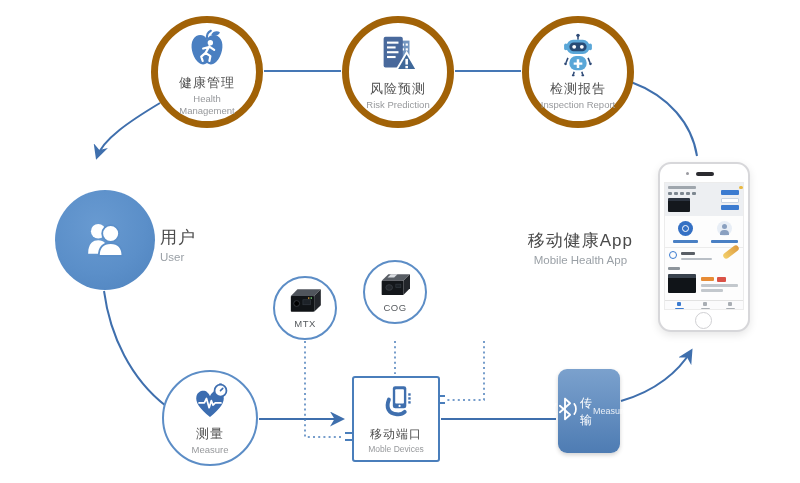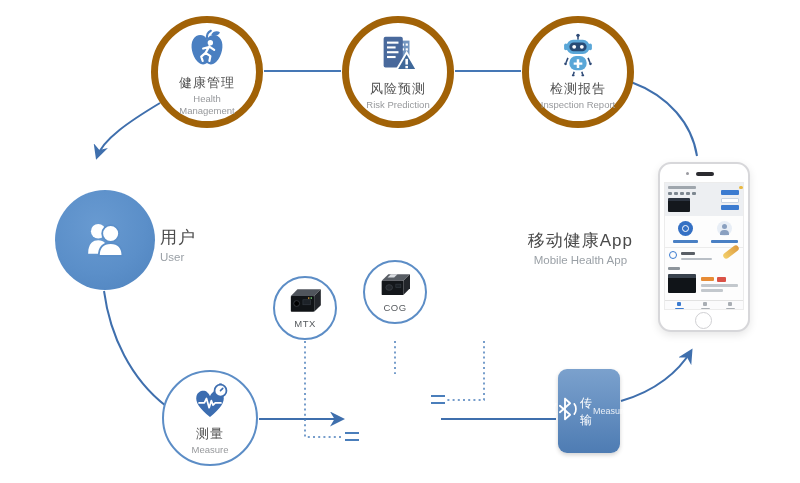--- a/index.html
+++ b/index.html
@@ -203,20 +203,35 @@
         <polygon points="34,14 42,6 42,23 34,31" fill="#23262b"></polygon>
         <rect x="8" y="14" width="26" height="17" rx="1" fill="#14171b"></rect>
         <ellipse cx="17" cy="22" rx="4" ry="3.4" fill="#23272c" stroke="#3a3f45" stroke-width="1"></ellipse>
         <rect x="25" y="18" width="6" height="4" fill="#1d2228" stroke="#343a41" stroke-width="0.8"></rect>
       </svg>
     </span>
     <span class="slabel">COG</span>
   </div>
 
 
+  <div class="mbox">
+    <span class="nicon">
+      <svg width="38" height="38" viewBox="0 0 48 48">
+        <path d="M15 21 C11 31 14.5 38.5 25 39.5 C29.5 40 33 38.5 35 36.5" stroke="#3f6fae" stroke-width="5" fill="none" stroke-linecap="round"></path>
+        <rect x="20" y="4" width="17" height="28" rx="3" fill="#3f6fae"></rect>
+        <rect x="23" y="8" width="11" height="18" rx="1" fill="#fff"></rect>
+        <circle cx="28.5" cy="29" r="1.4" fill="#fff"></circle>
+        <rect x="39.5" y="13" width="3" height="3" fill="#3f6fae"></rect>
+        <rect x="39.5" y="18" width="3" height="3" fill="#3f6fae"></rect>
+        <rect x="39.5" y="23" width="3" height="3" fill="#3f6fae"></rect>
+      </svg>
+    </span>
+    <span class="zh">移动端口</span>
+    <span class="en">Moble Devices</span>
+  </div>
 
   <div class="tnode">
     <span>
       <svg width="30" height="26" viewBox="0 0 30 28">
         <path d="M15 3 V25 L20.5 20.2 L9.5 10.5 M15 3 L20.5 7.8 L9.5 17.5" stroke="#fff" stroke-width="2" fill="none" stroke-linejoin="round" stroke-linecap="round"></path>
         <path d="M5 8.5 C2.6 11.3 2.6 16.7 5 19.5" stroke="#fff" stroke-width="1.8" fill="none" stroke-linecap="round"></path>
         <path d="M25 8.5 C27.4 11.3 27.4 16.7 25 19.5" stroke="#fff" stroke-width="1.8" fill="none" stroke-linecap="round"></path>
       </svg>
     </span>
     <span class="zh">传输</span>

